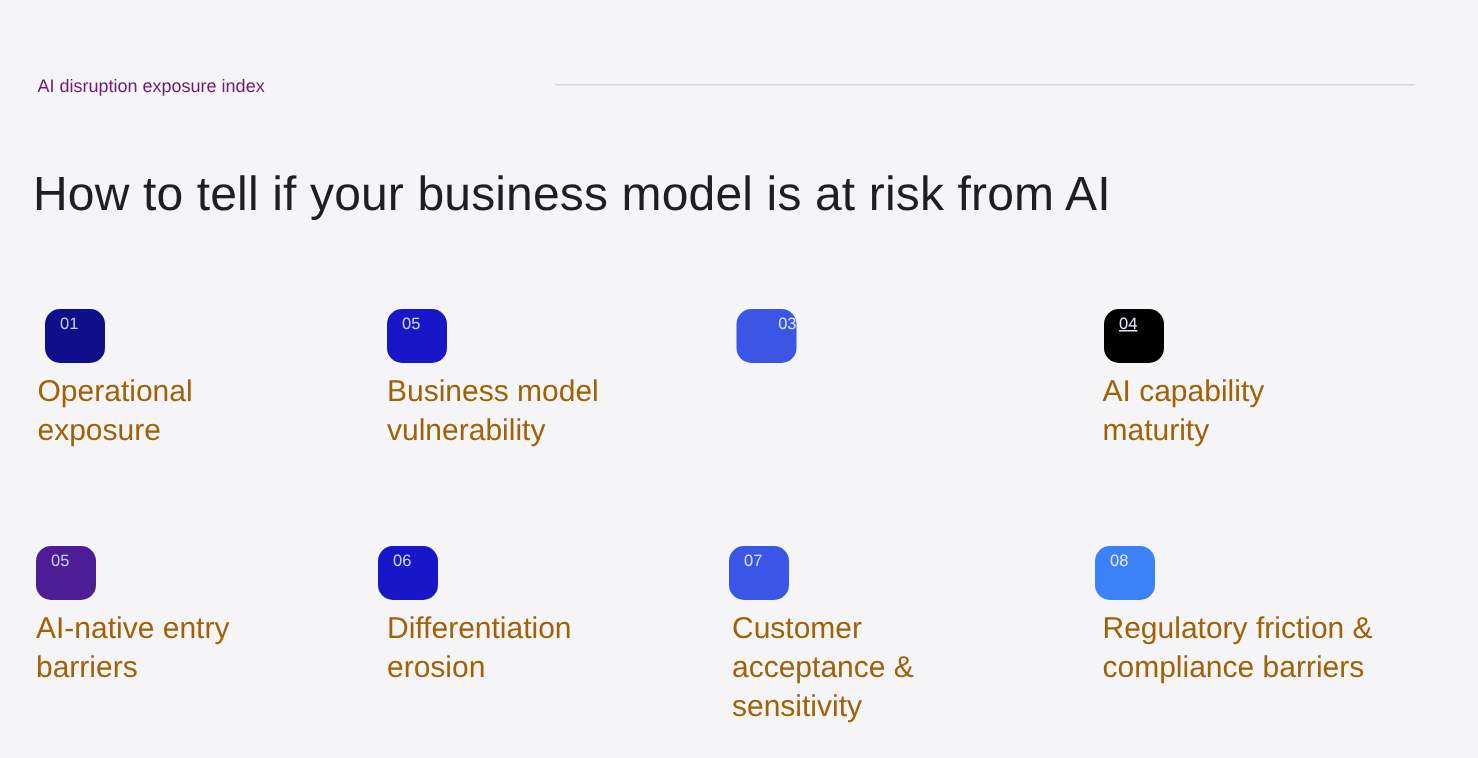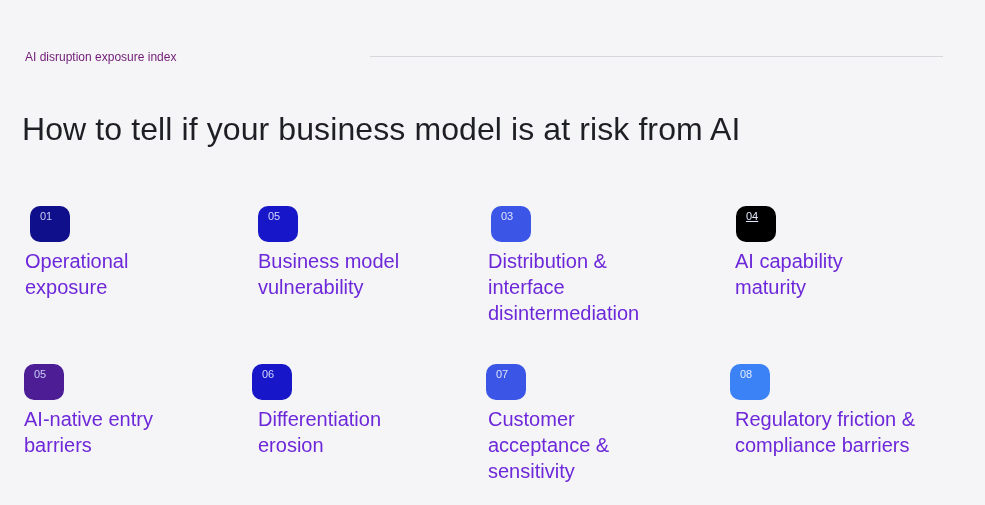--- a/index.html
+++ b/index.html
@@ -2,44 +2,41 @@
 <html><head>
 <meta charset="utf-8">
 <style>
   html,body{margin:0;padding:0;}
   body{width:985px;height:505px;background:#f5f5f7;font-family:"Liberation Sans",sans-serif;position:relative;overflow:hidden;color:#1d1d22;}
   .eyebrow{position:absolute;left:25px;top:50px;font-size:12px;color:#701a75;}
   .rule{position:absolute;left:370px;top:56px;width:573px;height:1px;background:#d8d8dc;}
   .title{position:absolute;left:22px;top:111px;font-size:32px;color:#1e1f24;letter-spacing:0.1px;}
   .item{position:absolute;}
   .badge{display:inline-block;width:40px;height:36px;border-radius:10px;font-size:11px;line-height:20px;padding-left:10px;box-sizing:border-box;}
-  .label{font-size:20px;line-height:26px;color:#6d28d9;margin-top:6px;white-space:pre-line;}
+  .label{font-size:20px;line-height:26px;color:#a16207;margin-top:6px;white-space:pre-line;}
 </style>
 </head>
 <body>
 
 <div class="eyebrow">AI disruption exposure index</div>
 <div class="rule"></div>
 <div class="title">How to tell if your business model is at risk from AI</div>
 
 <div class="item" style="left:30px;top:206px;">
   <span class="badge" style="background: rgb(15, 15, 140); color: rgb(201, 205, 245);">01</span>
   <div class="label" style="margin-left:-5px;">Operational
 exposure</div>
 </div>
 <div class="item" style="left:258px;top:206px;">
   <span class="badge" style="background: rgb(23, 23, 201); color: rgb(210, 214, 250);">05</span>
   <div class="label">Business model
 vulnerability</div>
 </div>
-<div class="item" style="left:491px;top:206px;">
+<div class="item" style="left:491px;top:206px;text-align:right;">
   <span class="badge" style="background: rgb(59, 85, 230); color: rgb(221, 227, 255);">03</span>
-  <div class="label" style="margin-left:-3px;">Distribution &amp;
-interface
-disintermediation</div>
 </div>
 <div class="item" style="left:736px;top:206px;">
   <span class="badge" style="background: #000000; color: rgb(228, 234, 255); text-decoration: underline;">04</span>
   <div class="label" style="margin-left:-1px;">AI capability
 maturity</div>
 </div>
 
 <div class="item" style="left:24px;top:364px;">
   <span class="badge" style="background: #4c1d95; color: rgb(201, 205, 245);">05</span>
   <div class="label">AI-native entry

